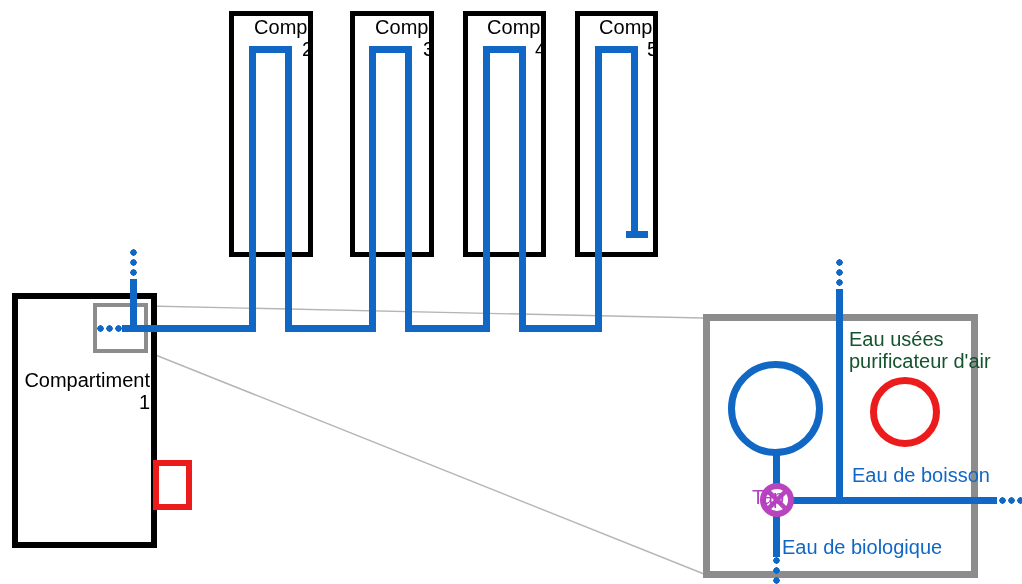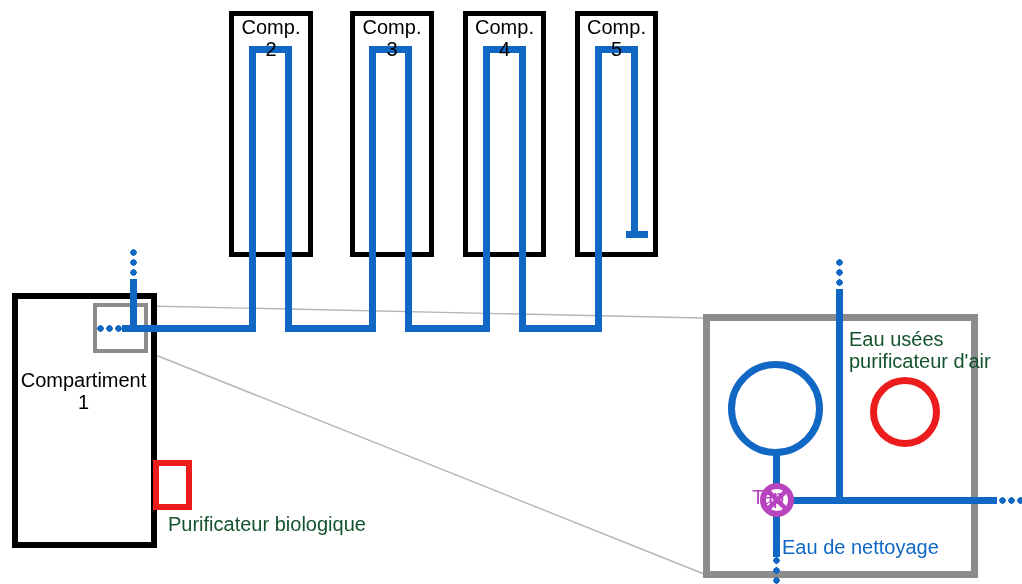--- a/index.html
+++ b/index.html
@@ -14,21 +14,21 @@
   .gray-box-big{border:7px solid #8C8C8C}
   .red-box{border:6px solid #EC1C1C}
   .pipe{position:absolute;background:#1167C4}
   .vdots{position:absolute;width:7px;background-image:radial-gradient(circle at 3.5px 3.5px,#1167C4 3px,rgba(0,0,0,0) 3.4px);background-size:7px 10px;background-repeat:repeat-y}
   .hdots{position:absolute;height:7px;background-image:radial-gradient(circle at 3.5px 3.5px,#1167C4 3px,rgba(0,0,0,0) 3.4px);background-size:9px 7px;background-repeat:repeat-x}
   .circle{position:absolute;border-radius:50%;box-sizing:border-box;background:#fff}
   .blue-circle{border:7px solid #1167C4}
   .red-circle{border:7px solid #EC1C1C}
   .lbl{position:absolute;font-size:20px;line-height:22px;color:#000;white-space:nowrap}
   .lbl span{display:block}
-  .center{text-align:center}
+  .center{text-align:right}
   .red-text{color:#14532d}
   .blue-text{color:#1167C4}
   .magenta-text{color:#B33FC0}
   .rain-lh span{line-height:23px}
 </style>
 </head>
 <body>
 
 <div class="canvas">
 
@@ -101,31 +101,31 @@
   </div>
   <div class="lbl center" style="left:463px;top:16px;width:83px">
     <span>Comp.</span>
     <span>4</span>
   </div>
   <div class="lbl center" style="left:575px;top:16px;width:83px">
     <span>Comp.</span>
     <span>5</span>
   </div>
 
-  <div class="lbl center" style="left:10px;top:369px;width:147px">
+  <div class="lbl center" style="left:3px;top:369px;width:147px">
     <span>Compartiment</span>
     <span>1</span>
   </div>
 
   <div class="lbl red-text" style="left:168px;top:513px">
-    <span>Purificateur biologique</span>
   </div>
 
   <div class="lbl red-text" style="left:849px;top:328px">
     <span>Eau usées</span>
     <span>purificateur d'air</span>
   </div>
 
 
-  <div class="lbl blue-text" style="left:782px;top:536px">Eau de nettoyage</div>
+  <div class="lbl blue-text" style="left:852px;top:464px">Eau de boisson</div>
+  <div class="lbl blue-text" style="left:782px;top:536px">Eau de biologique</div>
   <div class="lbl magenta-text" style="left:752px;top:486px">Tap</div>
 
 </div>
 
 </body></html>

